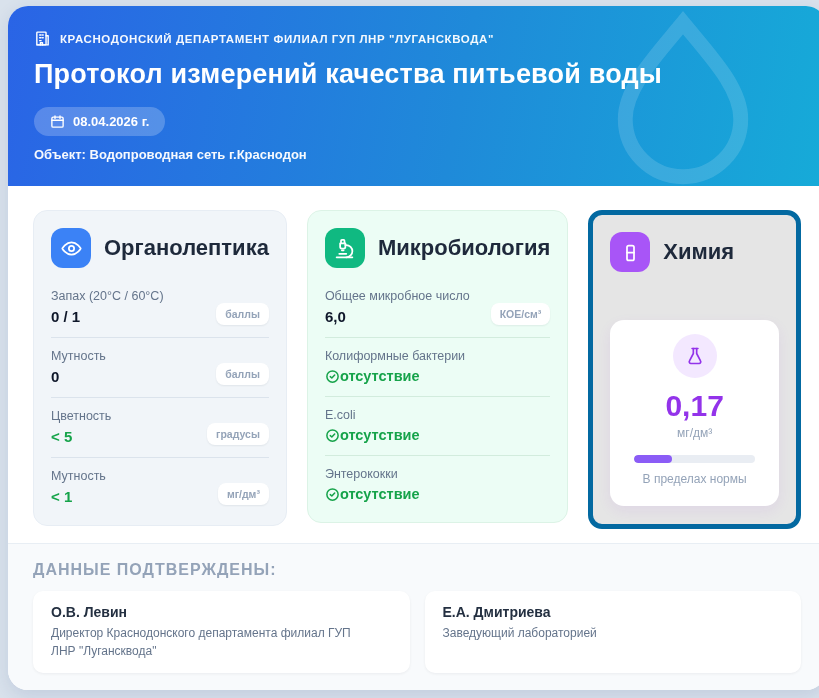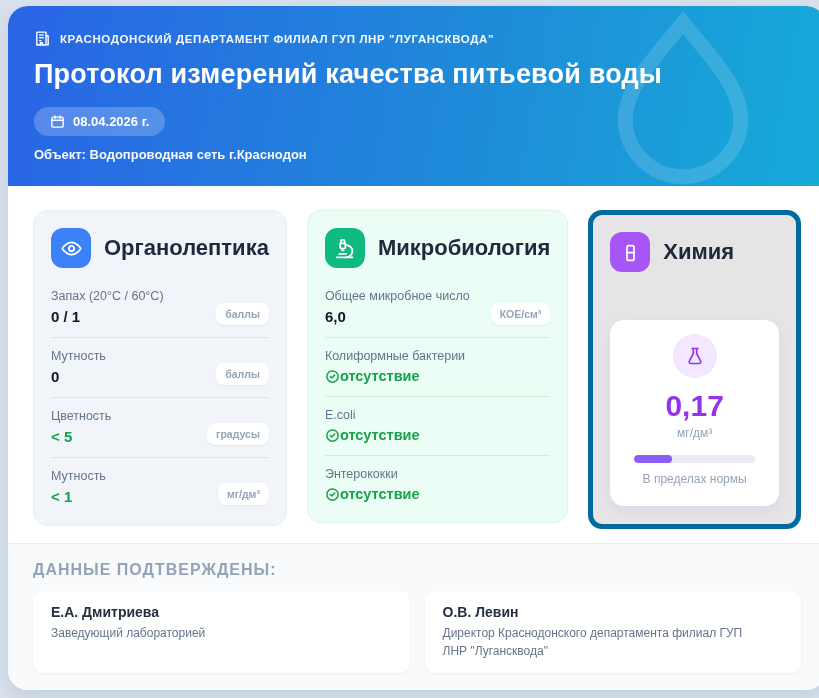--- a/index.html
+++ b/index.html
@@ -236,23 +236,23 @@
         </div>
         <div class="chem-status">В пределах нормы</div>
       </div>
     </div>
   </div>
 
   <div class="footer">
     <div class="footer-heading">ДАННЫЕ ПОДТВЕРЖДЕНЫ:</div>
     <div class="sig-row">
       <div class="sig-card">
+        <div class="sig-name">О.В. Левин</div>
+        <div class="sig-role">Директор Краснодонского департамента филиал ГУП ЛНР "Лугансквода"</div>
+      </div>
+      <div class="sig-card">
         <div class="sig-name">Е.А. Дмитриева</div>
         <div class="sig-role">Заведующий лабораторией</div>
       </div>
-      <div class="sig-card">
-        <div class="sig-name">О.В. Левин</div>
-        <div class="sig-role">Директор Краснодонского департамента филиал ГУП ЛНР "Лугансквода"</div>
-      </div>
     </div>
   </div>
 
 </div>
 
 </body></html>

